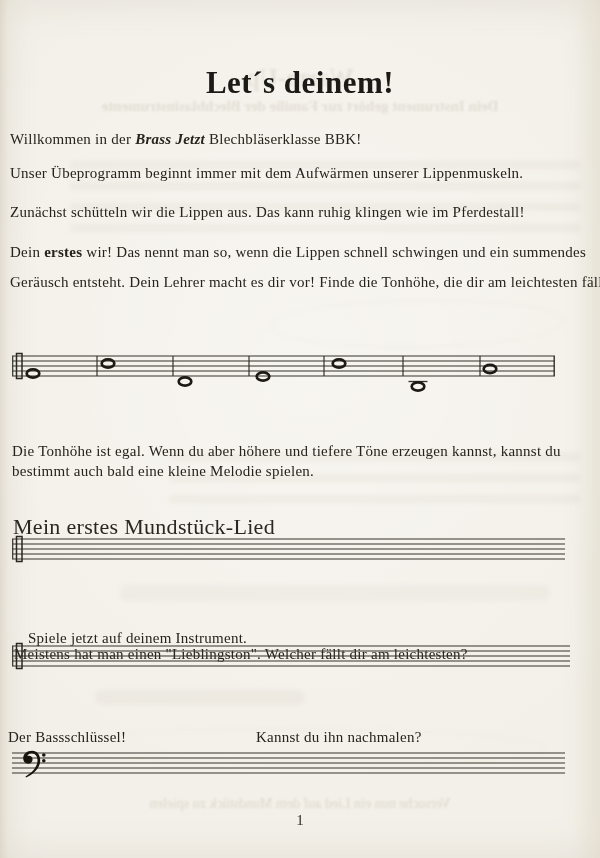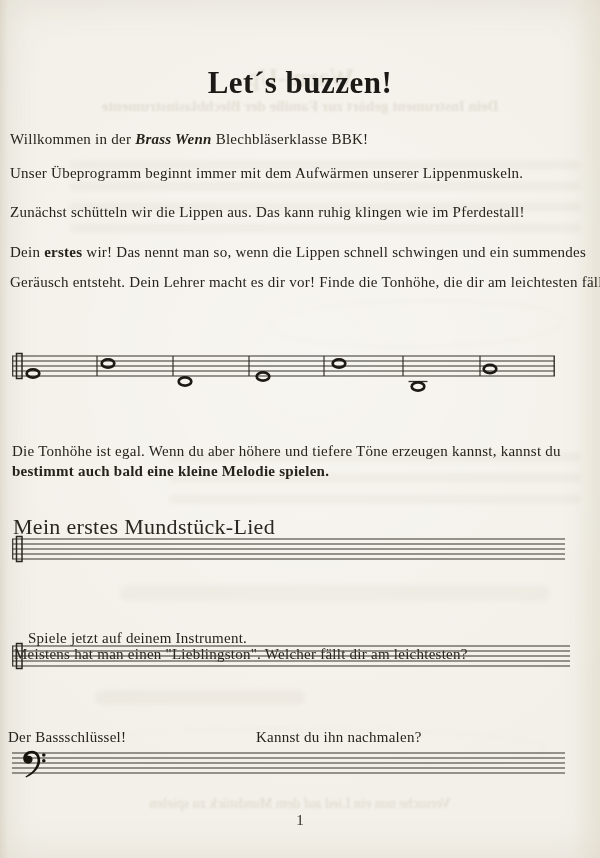--- a/index.html
+++ b/index.html
@@ -40,23 +40,23 @@
   <div class="ghost ghost-title">Warm-Up</div>
   <div class="ghost ghost-line-top">Dein Instrument gehört zur Familie der Blechblasinstrumente</div>
   <div class="ghost ghost-line-bottom">Versuche nun ein Lied auf dem Mundstück zu spielen</div>
   <div class="ghost-blob gb-lines gb1"></div>
   <div class="ghost-blob gb-lines gb2"></div>
   <div class="ghost-blob gb3"></div>
   <div class="ghost-blob gb4"></div>
   <div class="ghost-blob gb5"></div>
   <div class="ghost-blob gb6"></div>
 
-  <h1 class="abs title">Let´s buzzen!</h1>
+  <h1 class="abs title">Let´s deinem!</h1>
 
-  <p class="abs body-line" style="top:116px;left:10px;"><span>Willkommen in der </span><b><i>Brass Wenn</i></b><span> Blechbläserklasse BBK!</span></p>
+  <p class="abs body-line" style="top:116px;left:10px;"><span>Willkommen in der </span><b><i>Brass Jetzt</i></b><span> Blechbläserklasse BBK!</span></p>
 
   <p class="abs body-line" style="top:150px;left:10px;">Unser Übeprogramm beginnt immer mit dem Aufwärmen unserer Lippenmuskeln.</p>
 
   <p class="abs body-line" style="top:189px;left:10px;">Zunächst schütteln wir die Lippen aus. Das kann ruhig klingen wie im Pferdestall!</p>
 
   <p class="abs body-line" style="top:229px;left:10px;"><span>Dein </span><b>erstes</b><span> wir! Das nennt man so, wenn die Lippen schnell schwingen und ein summendes</span></p>
 
   <p class="abs body-line" style="top:259px;left:10px;">Geräusch entsteht. Dein Lehrer macht es dir vor! Finde die Tonhöhe, die dir am leichtesten fällt.</p>
 
 
@@ -79,21 +79,21 @@
         <ellipse cx="96" cy="15.5" rx="6.3" ry="4.1" fill="none" stroke="#1d1a15" stroke-width="2.7"></ellipse>
         <ellipse cx="173" cy="33.5" rx="6.3" ry="4.1" fill="none" stroke="#1d1a15" stroke-width="2.7"></ellipse>
         <ellipse cx="251" cy="28.5" rx="6.3" ry="4.1" fill="none" stroke="#1d1a15" stroke-width="2.7"></ellipse>
         <ellipse cx="327" cy="15.5" rx="6.3" ry="4.1" fill="none" stroke="#1d1a15" stroke-width="2.7"></ellipse>
         <line x1="396.5" y1="33.5" x2="415.5" y2="33.5" stroke="#35322b" stroke-width="1.3"></line>
         <ellipse cx="406" cy="38.5" rx="6.3" ry="4.1" fill="none" stroke="#1d1a15" stroke-width="2.7"></ellipse>
         <ellipse cx="478" cy="21" rx="6.3" ry="4.1" fill="none" stroke="#1d1a15" stroke-width="2.7"></ellipse>
       </svg></div>
 
   <p class="abs body-line" style="top:428px;left:12px;">Die Tonhöhe ist egal. Wenn du aber höhere und tiefere Töne erzeugen kannst, kannst du</p>
-  <p class="abs body-line" style="top:448px;left:12px;font-weight:bold;">bestimmt auch bald eine kleine Melodie spielen.</p>
+  <p class="abs body-line" style="top:448px;left:12px;">bestimmt auch bald eine kleine Melodie spielen.</p>
 
   <h2 class="abs heading" style="font-weight:normal;">Mein erstes Mundstück-Lied</h2>
 
   <div class="staff" style="left: 12px; top: 531px;"><svg width="553" height="50">
         <line x1="0" y1="8" x2="553" y2="8" stroke="#35322b" stroke-width="1.1"></line>
         <line x1="0" y1="13" x2="553" y2="13" stroke="#35322b" stroke-width="1.1"></line>
         <line x1="0" y1="18" x2="553" y2="18" stroke="#35322b" stroke-width="1.1"></line>
         <line x1="0" y1="23" x2="553" y2="23" stroke="#35322b" stroke-width="1.1"></line>
         <line x1="0" y1="28" x2="553" y2="28" stroke="#35322b" stroke-width="1.1"></line>
         <line x1="0.7" y1="8" x2="0.7" y2="28" stroke="#35322b" stroke-width="1.2"></line>

